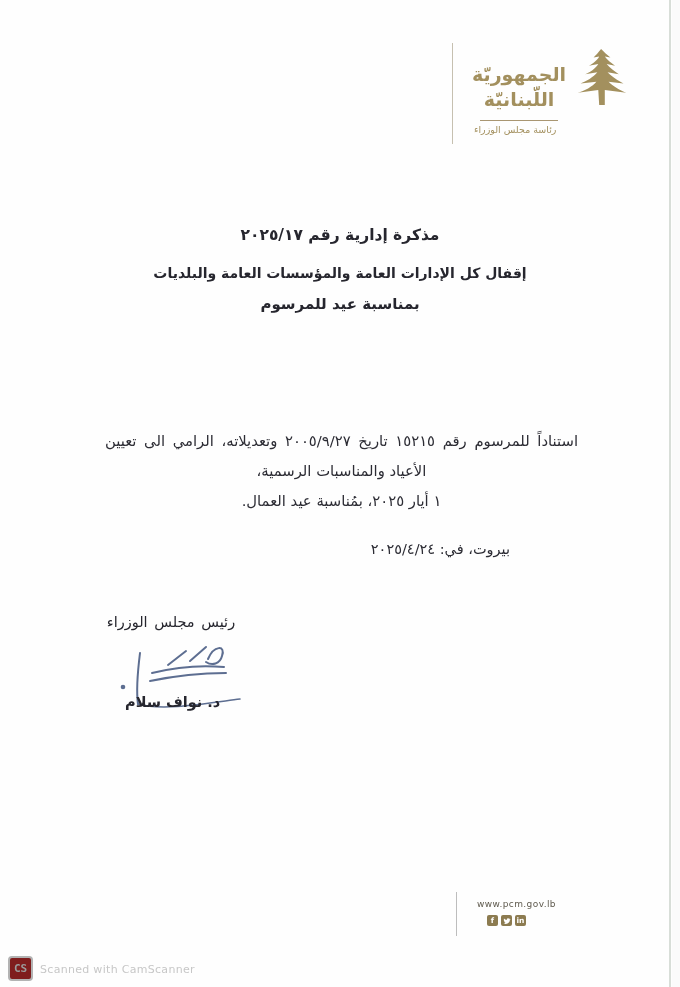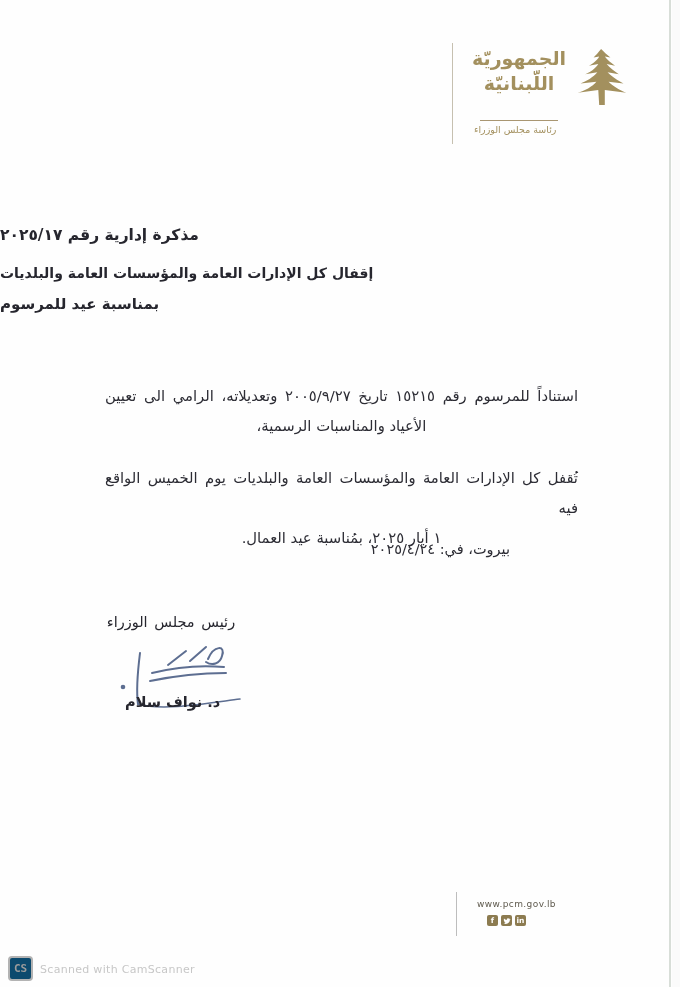--- a/index.html
+++ b/index.html
@@ -7,38 +7,38 @@
        font-family:"DejaVu Sans",sans-serif;}
   .page{position:absolute;inset:0;background:#fefefe;}
 
   
   .edge-right{position:absolute;left:669px;top:0;width:2px;height:987px;background:#d8ded8;}
   .edge-right-soft{position:absolute;left:672px;top:0;width:8px;height:987px;background:#fbfbfb;}
 
   
   .hdr{position:absolute;top:40px;left:452px;width:185px;color:#a3905e;}
   .hdr-vline{position:absolute;left:0;top:3px;width:1px;height:101px;background:#c6c0b0;}
-  .logo-row{display:flex;align-items:flex-start;gap:8px;margin:6px 0 0 20px;}
+  .logo-row{display:flex;align-items:flex-end;gap:8px;margin:6px 0 0 20px;}
   .rep-name{font-weight:bold;font-size:19px;line-height:25px;text-align:center;letter-spacing:1px;}
   .cedar{flex:0 0 auto;}
   .swash{width:78px;height:1px;background:#a99672;margin:8px 0 3px 28px;}
   .hdr-sub{font-size:9.5px;letter-spacing:1.5px;margin-left:22px;color:#a3905e;}
 
   
-  .title{position:absolute;top:226px;left:0;width:680px;text-align:left;
+  .title{position:absolute;top:226px;left:0;width:680px;text-align:center;
          font-weight:bold;color:#26262e;direction:rtl;}
   .title .t1{font-size:15.5px;margin-bottom:21px;}
   .title .t2{font-size:14px;margin-bottom:14px;}
   .title .t3{font-size:15px;}
 
   
   .body-text{position:absolute;top:381px;right:102px;width:473px;direction:rtl;
              font-size:14.8px;color:#2c2c34;}
   .line{line-height:30px;}
-  .stretch{text-align:justify;text-align-last:justify;}
+  .stretch{text-align:justify;text-align-last:justify;margin-top:45px;}
   .flush-left{text-align:center;}
   .para2{margin-top:22px;}
 
   
   .date-line{position:absolute;top:541px;right:170px;direction:rtl;font-size:14.5px;color:#2c2c34;}
 
   
   .sig-title{position:absolute;top:614px;left:103px;width:136px;direction:rtl;text-align:center;
              font-weight:normal;font-size:14.5px;color:#26262e;word-spacing:2px;}
   .sig-ink{position:absolute;left:100px;top:638px;pointer-events:none;}
@@ -49,21 +49,21 @@
   .f-vline{position:absolute;left:456px;top:892px;width:1px;height:44px;background:#bdbdbd;}
   .f-web{position:absolute;left:477px;top:899px;font-size:9px;color:#5f5a4e;letter-spacing:.4px;}
   .f-icons{position:absolute;left:487px;top:915px;display:flex;gap:3px;}
   .f-ic{width:11px;height:11px;background:#8c7b50;border-radius:2px;color:#ffffff;
         font-size:7.5px;line-height:11px;text-align:center;font-weight:bold;
         display:flex;align-items:center;justify-content:center;}
 
   
   .wm-logo{position:absolute;left:8px;top:956px;width:21px;height:21px;border:2px solid #b3b3b3;
            border-radius:4px;color:#9b9b9b;font-weight:bold;font-size:11px;
-           text-align:center;line-height:21px;background:#0c4a6e;
+           text-align:center;line-height:21px;background:#7f1d1d;
            font-family:"DejaVu Sans Mono",monospace;}
   .wm-text{position:absolute;left:40px;top:963px;font-size:11px;color:#c7c7c7;
            letter-spacing:.3px;}
 </style>
 </head>
 <body>
 
 <div class="page">
 
   <div class="edge-right-soft"></div>
@@ -92,21 +92,20 @@
 
   <div class="title">
     <div class="t1">مذكرة إدارية رقم ٢٠٢٥/١٧</div>
     <div class="t2">إقفال كل الإدارات العامة والمؤسسات العامة والبلديات</div>
     <div class="t3">بمناسبة عيد للمرسوم</div>
   </div>
 
   <div class="body-text">
     <div class="line stretch">استناداً للمرسوم رقم ١٥٢١٥ تاريخ ٢٠٠٥/٩/٢٧ وتعديلاته، الرامي الى تعيين</div>
     <div class="line flush-left">الأعياد والمناسبات الرسمية،</div>
-    <div class="line stretch para2">تُقفل كل الإدارات العامة والمؤسسات العامة والبلديات يوم الخميس الواقع فيه</div>
     <div class="line flush-left">١ أيار ٢٠٢٥، بمُناسبة عيد العمال.</div>
   </div>
 
   <div class="date-line">بيروت، في: ٢٠٢٥/٤/٢٤</div>
 
   <div class="sig-title">رئيس مجلس الوزراء</div>
   <div class="sig-ink">
     <svg width="160" height="85" viewBox="0 0 160 85" xmlns="http://www.w3.org/2000/svg" fill="none" stroke="#5d6e91" stroke-width="2" stroke-linecap="round">
       <path d="M68 27 L86 13"></path>
       <path d="M90 23 L106 9"></path>

